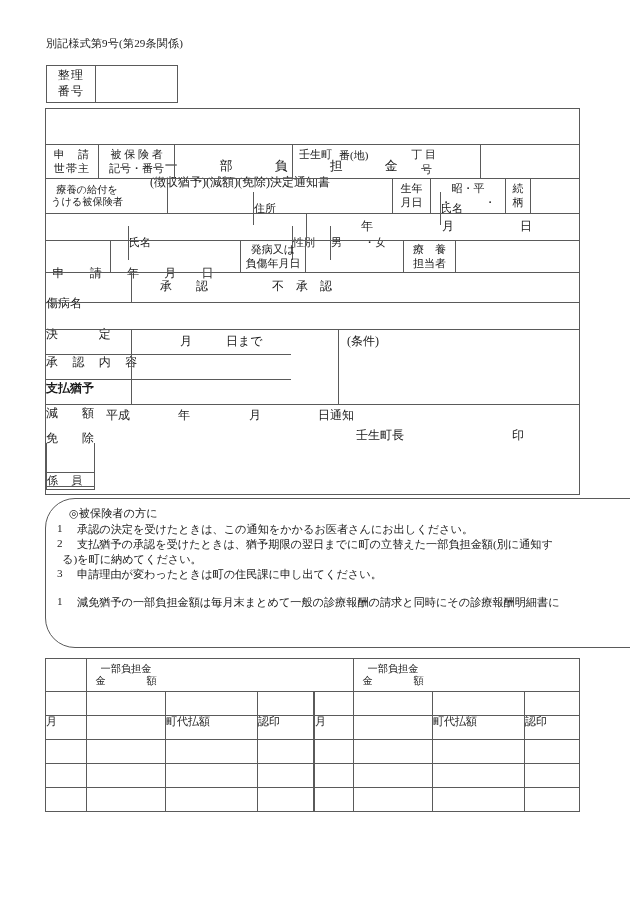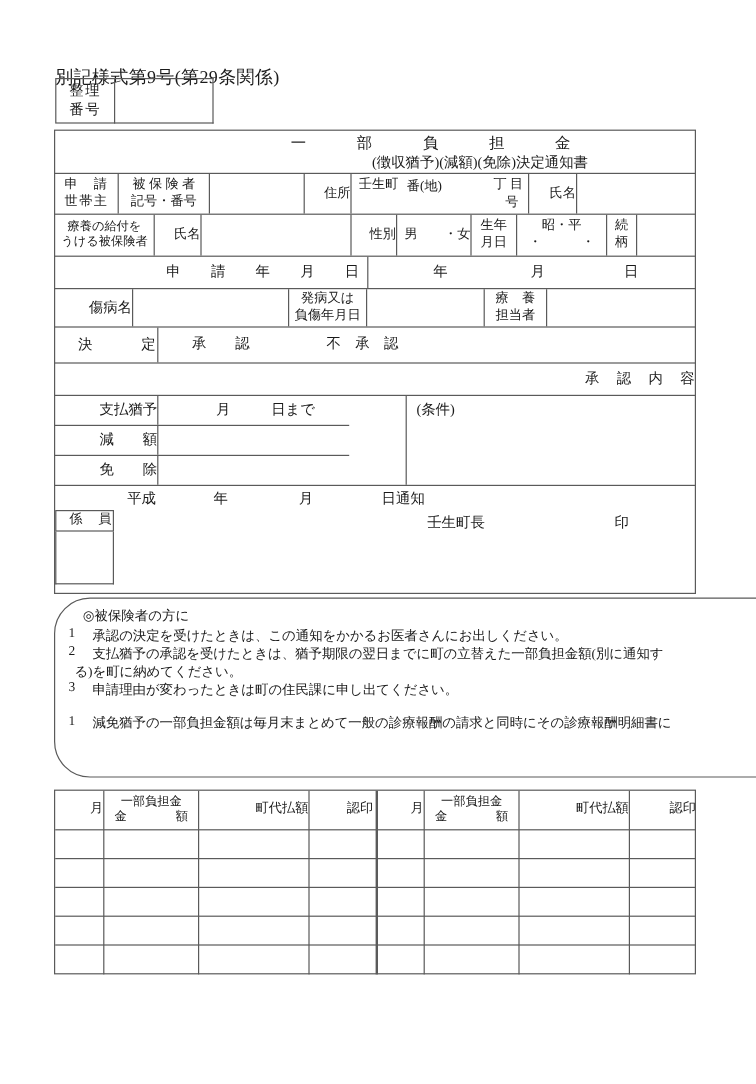--- a/index.html
+++ b/index.html
@@ -19,36 +19,36 @@
     position: absolute;
     left: 0; top: 0;
     width: 630px;
     height: 903px;
     overflow: hidden;
   }
 
   
   .abs { position: absolute; box-sizing: border-box; }
   .bx  { border: 1px solid #5a5a5a; }
-  .ctr { display: flex; align-items: center; justify-content: flex-end; text-align: center; }
+  .ctr { display: flex; align-items: center; justify-content: flex-start; text-align: center; margin-top: 47px; }
   .ctrv{ display: flex; align-items: center; }
   .col { display: flex; flex-direction: column; align-items: center; justify-content: center; }
   .t10 { font-size: 10.2px; line-height: 1.2; }
   .t11 { font-size: 11px; line-height: 1.25; }
   .t12 { font-size: 12px; line-height: 1.3; }
   .t13 { font-size: 12.8px; line-height: 1.3; }
 
   .sp1 { letter-spacing: 0.10em; }
   .sp2 { letter-spacing: 0.55em; text-indent: 0.55em; }
   .sp3 { letter-spacing: 1.15em; text-indent: 1.15em; }
 
   
   #form-code {
-    left: 46px; top: 55px;
-    font-size: 15px; letter-spacing: 0.02em; white-space: nowrap;
+    left: 46px; top: 36px;
+    font-size: 11px; letter-spacing: 0.02em; white-space: nowrap;
   }
 
   
   #notes-box { left: 45px; top: 498px; width: 618px; height: 150px; border-radius: 30px; }
   .note-head { font-size: 11.2px; margin: 0 0 1px 14px; white-space: nowrap; }
   .note-line { font-size: 11.2px; margin: 0 0 0 0; display: flex; }
   .note-num { width: 20px; flex: 0 0 20px; text-align: left; padding-left: 2px; }
   .note-txt { flex: 1 1 auto; text-align: justify; letter-spacing: -0.004em; }
   .note-cont { margin-left: 7px; }
   .note-gap { height: 13px; }
@@ -172,21 +172,21 @@
   </div>
 
   <div class="abs" style="left:45px; top:302px; width:535px; height:0; border-top:1px solid #5a5a5a;"></div>
 
   <div class="abs ctr t12" style="left:46px; top:303px; width:534px; height:26px;">
     <span class="sp1">承　認　内　容</span>
   </div>
 
   <div class="abs" style="left:45px; top:329px; width:535px; height:0; border-top:1px solid #5a5a5a;"></div>
 
-  <div class="abs ctr t12" style="left:46px; top:330px; width:85px; height:24px;">
+  <div class="abs ctr t12" style="left:46px; top:330px; width:85px; height:24px;font-weight:bold;">
     <span>支払猶予</span>
   </div>
   <div class="abs bt-v" style="left:131px; top:330px; width:160px; height:24px;">
     <div class="abs t12" style="left:48px; top:4px;">月</div>
     <div class="abs t12" style="left:94px; top:4px;">日まで</div>
   </div>
 
   <div class="abs" style="left:45px; top:354px; width:246px; height:0; border-top:1px solid #5a5a5a;"></div>
   <div class="abs ctr t12" style="left:46px; top:355px; width:85px; height:24px;">
     <span>減　　額</span>

